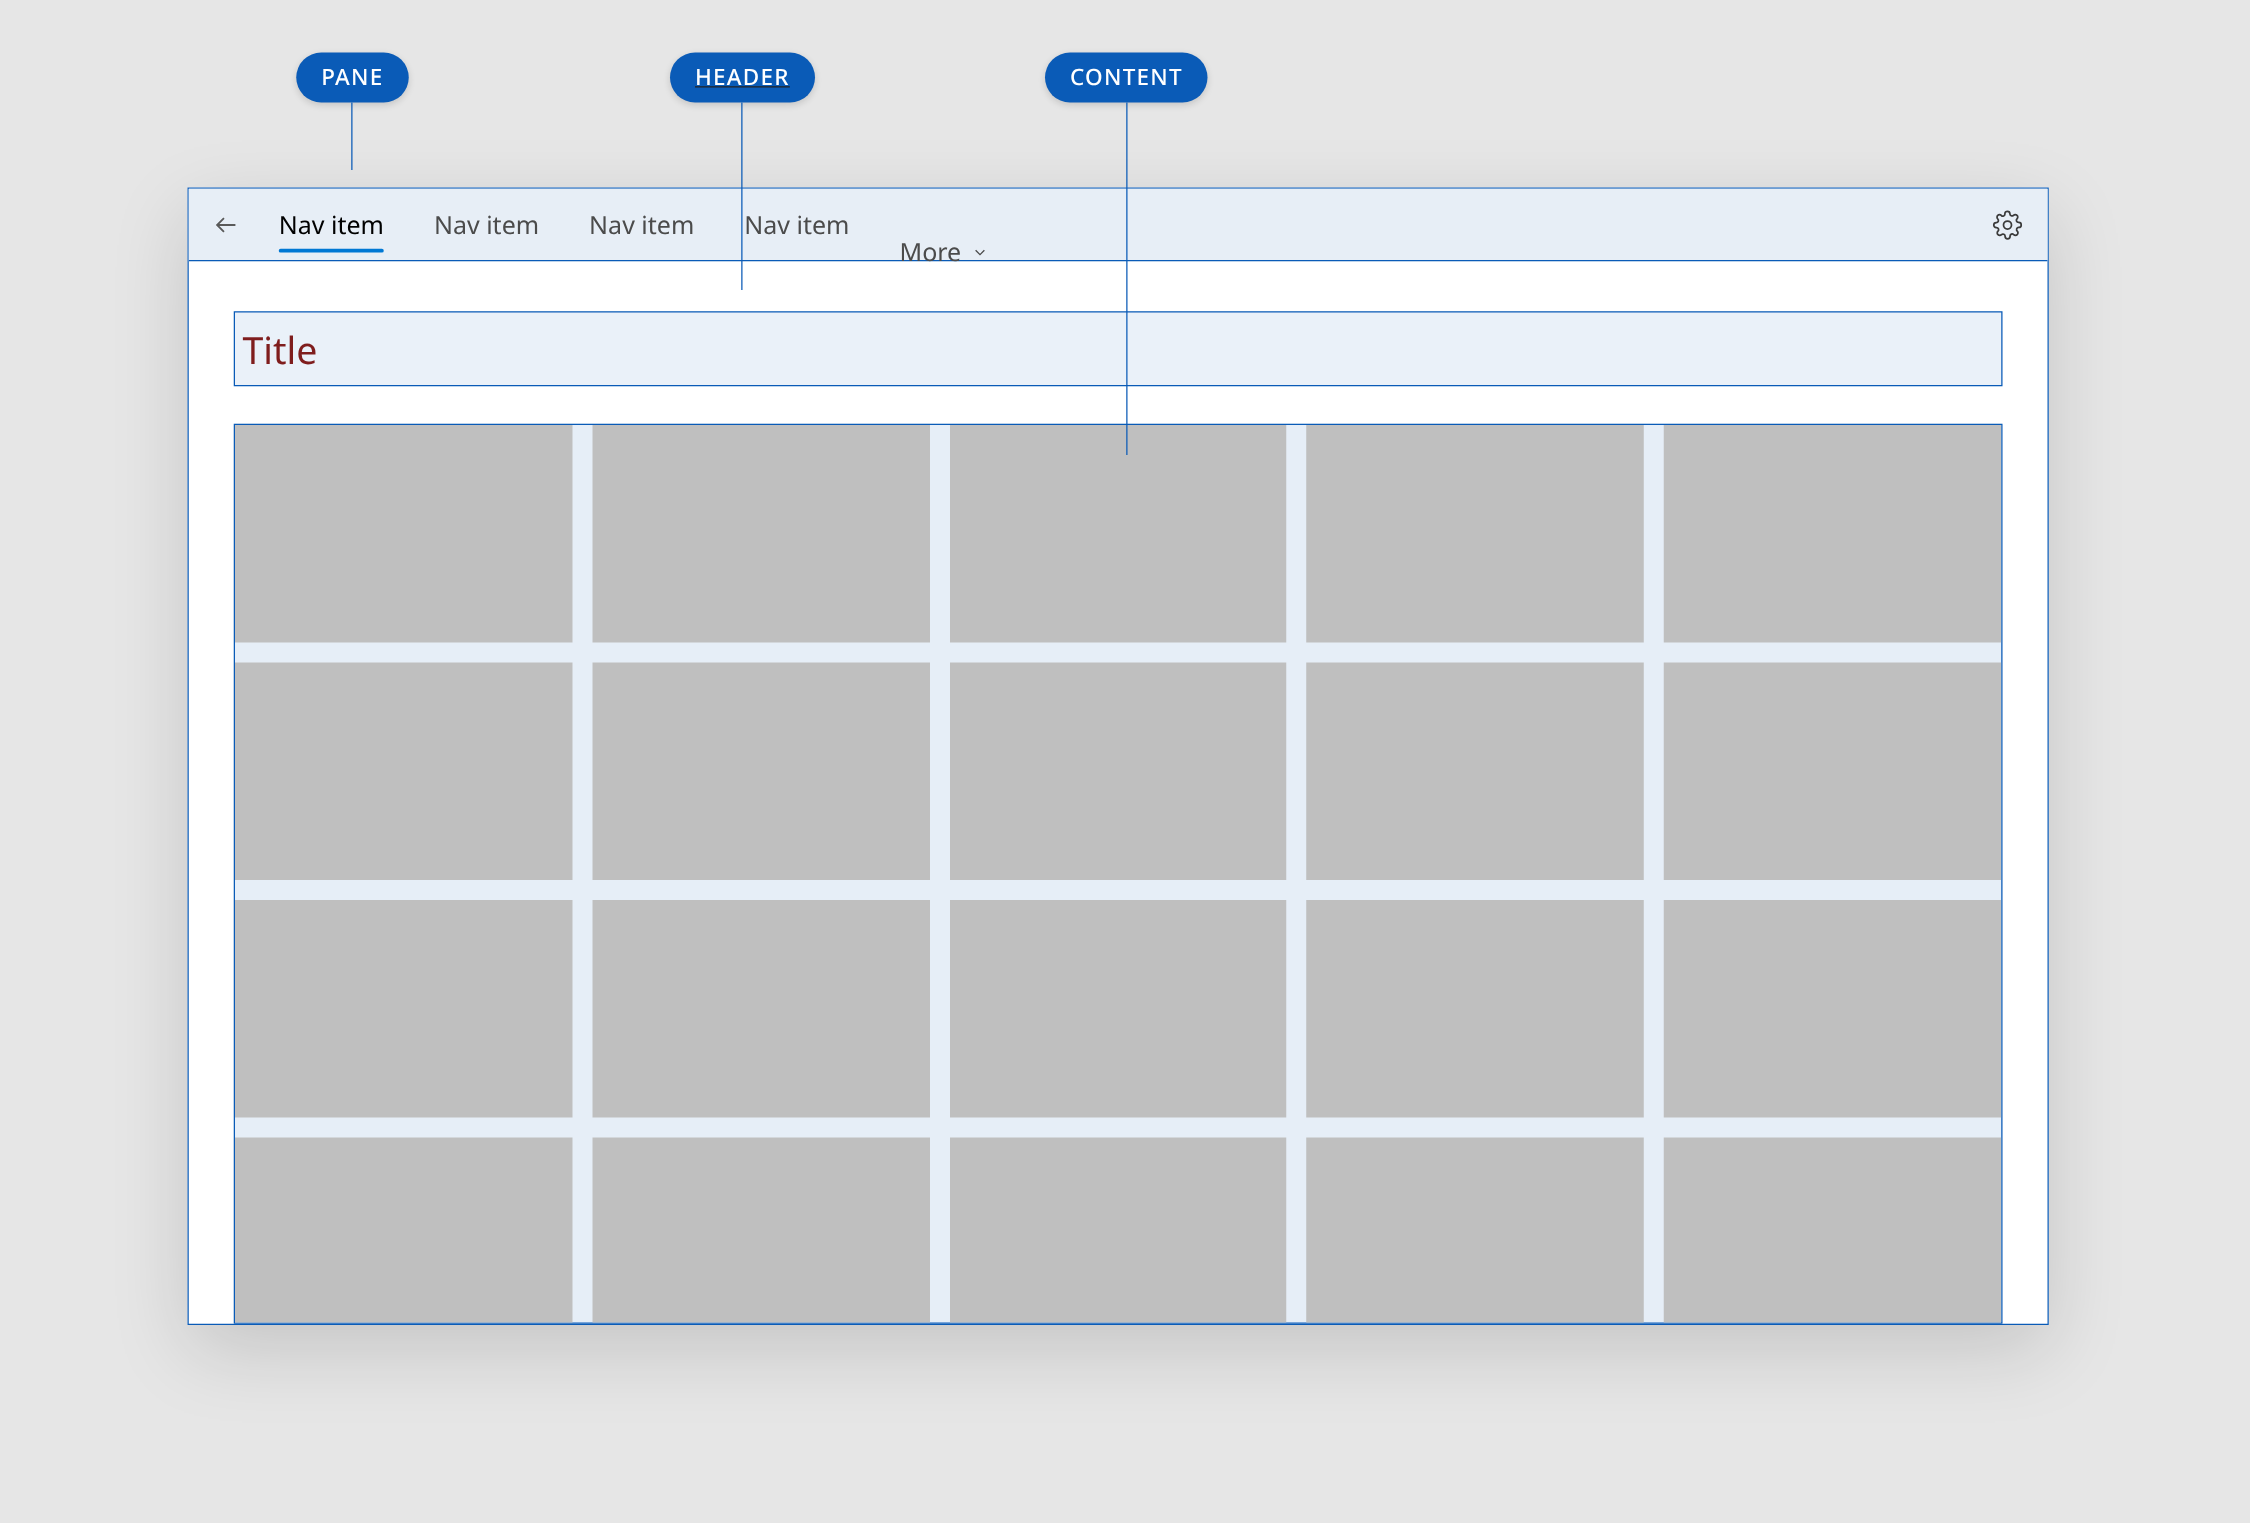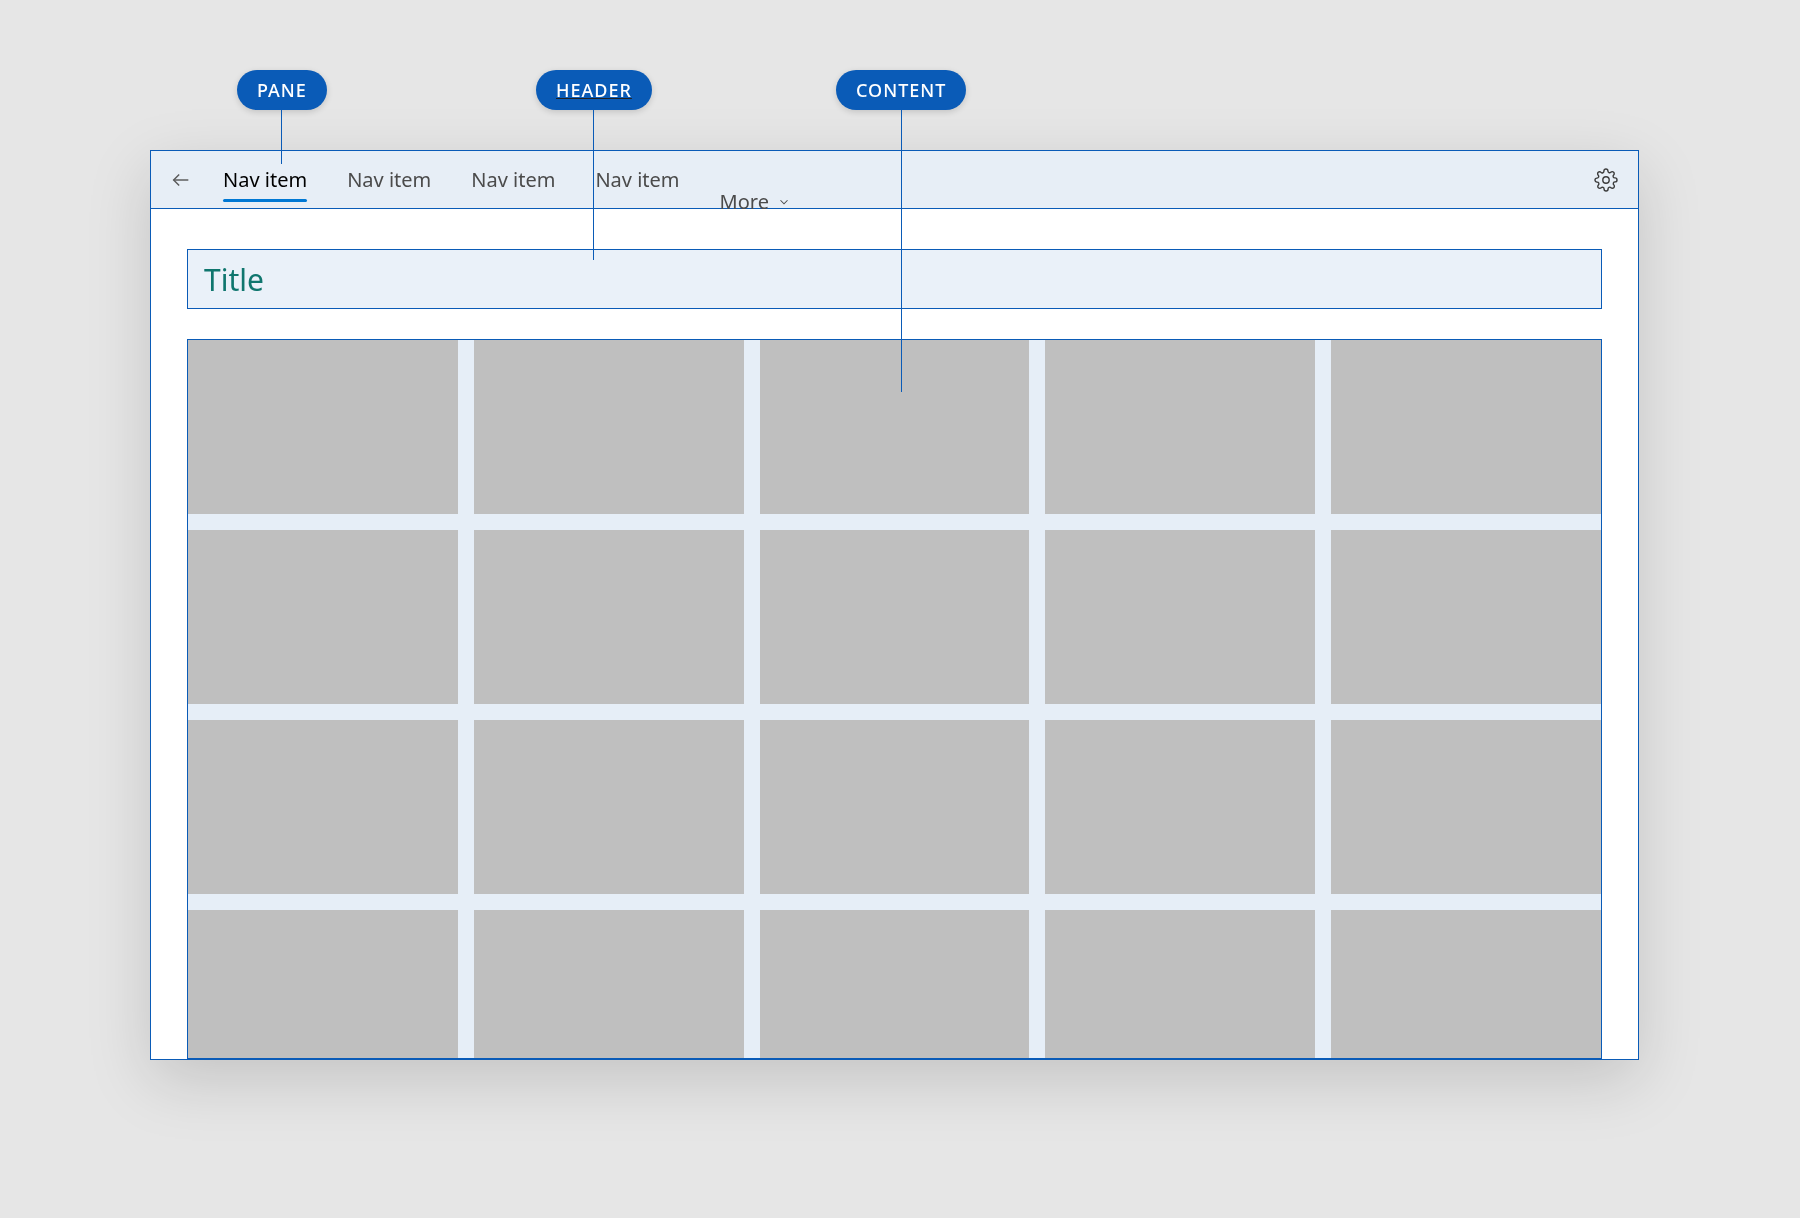--- a/index.html
+++ b/index.html
@@ -105,23 +105,23 @@
   
   .header-wrap{
     padding:40px 36px 0 36px;
   }
   .header{
     height:60px;
     background:var(--header-bg);
     border:1px solid var(--frame-border);
     display:flex;
     align-items:center;
-    padding:0 16px;
+    padding:0 6px;
     font-size:30px;
-    color:#0f766e;
+    color:#7f1d1d;
   }
 
   
   .content-wrap{
     padding:30px 36px 0 36px;
   }
   .content{
     border:1px solid var(--frame-border);
     background:var(--grid-gap);
     height:720px;
@@ -133,21 +133,21 @@
     grid-auto-rows:174px;
     gap:16px;
   }
   .tile{
     background:var(--tile);
   }
 
   
   .callout{
     position:absolute;
-    top:70px;
+    top:42px;
     display:flex;
     flex-direction:column;
     align-items:center;
     z-index:20;
   }
   .pill{
     background:var(--accent);
     color:#fff;
     font-size:18px;
     letter-spacing:1px;

